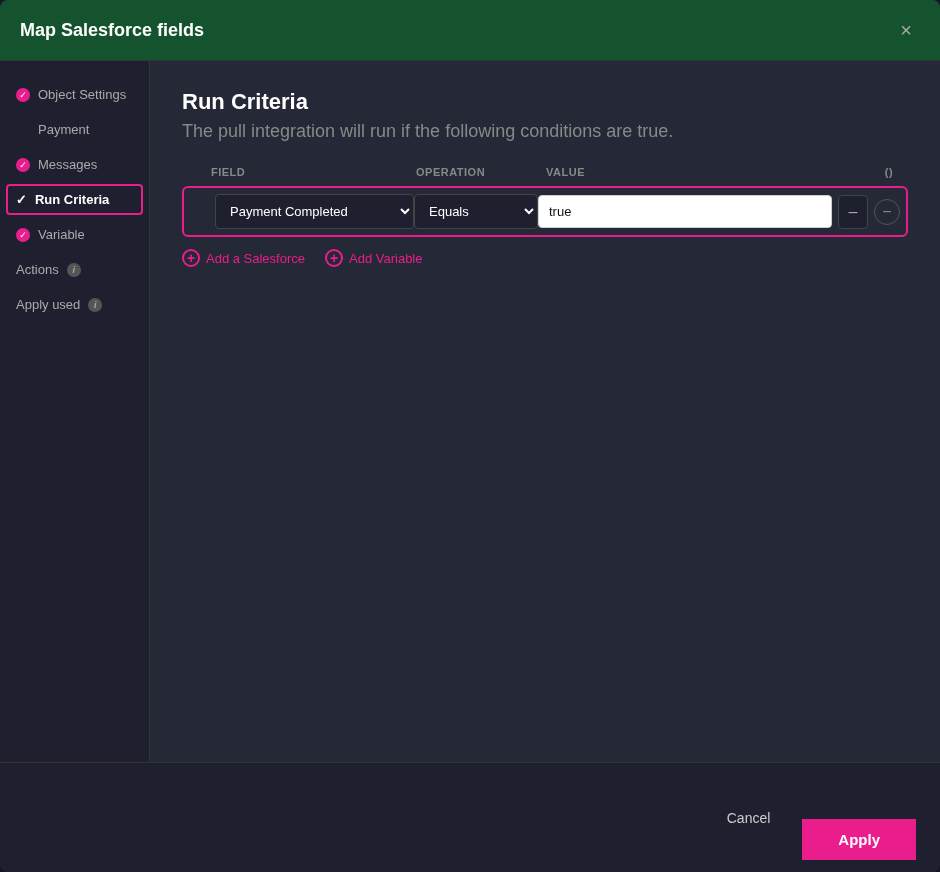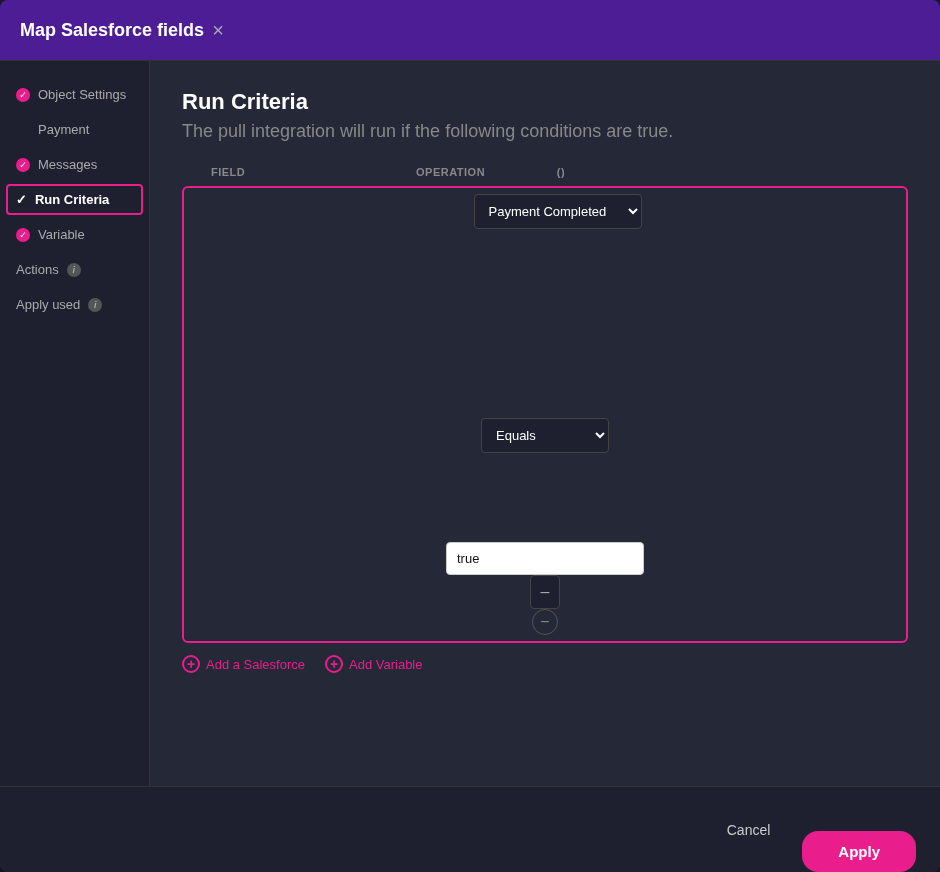--- a/index.html
+++ b/index.html
@@ -16,25 +16,25 @@
       width: 940px;
       height: 872px;
       background: #252836;
       border-radius: 8px;
       display: flex;
       flex-direction: column;
       overflow: hidden;
       box-shadow: 0 20px 60px rgba(0,0,0,0.5);
     }
     .modal-header {
-      background: #4c1d95;
+      background: #14532d;
       padding: 16px 20px;
       display: flex;
       align-items: center;
-      justify-content: flex-start;
+      justify-content: space-between;
       border-bottom: 1px solid #333;
       flex-shrink: 0;
     }
     .modal-title {
       color: #ffffff;
       font-size: 18px;
       font-weight: 600;
     }
     .close-btn {
       background: none;
@@ -139,21 +139,20 @@
     }
     .condition-row {
       display: flex;
       align-items: center;
       gap: 0;
       border: 2px solid #e91e8c;
       border-radius: 6px;
       padding: 6px;
       margin-bottom: 12px;
       background: transparent;
-      flex-direction: column;
     }
     .condition-row .col-field { flex: 0 0 224px; }
     .condition-row .col-operation { flex: 0 0 124px; }
     .condition-row .col-value { flex: 1; border-radius: 10px; }
     select.field-select, select.op-select {
       background: #1e2030;
       color: #ffffff;
       border: 1px solid #444;
       border-radius: 4px;
       padding: 8px 10px;
@@ -226,40 +225,40 @@
       display: flex;
       align-items: center;
       justify-content: center;
       font-size: 14px;
       font-weight: bold;
       line-height: 1;
     }
     .modal-footer {
       background: #1e2030;
       border-top: 1px solid #333;
-      padding: 0 24px;
+      padding: 12px 24px;
       display: flex;
       justify-content: flex-end;
       align-items: center;
       gap: 12px;
       flex-shrink: 0;
     }
     .cancel-btn {
       background: none;
       border: none;
       color: #ccc;
       font-size: 14px;
       cursor: pointer;
       padding: 10px 20px;
     }
     .apply-btn {
       background: #e91e8c;
       color: #fff;
       border: none;
-      border-radius: 16px;
+      border-radius: 0;
       padding: 12px 36px;
       font-size: 15px;
       font-weight: 600;
       cursor: pointer;
       margin-top: 44px;
     }
     .active-sidebar-wrapper {
       position: relative;
       margin: 2px 6px;
     }
@@ -333,20 +332,21 @@
 
     </div>
 
     <div class="main-content">
       <div class="page-title">Run Criteria</div>
       <div class="page-subtitle">The pull integration will run if the following conditions are true.</div>
 
       <div class="table-header">
         <div class="col-field col-header">FIELD</div>
         <div class="col-operation col-header">OPERATION</div>
+        <div class="col-value col-header">VALUE</div>
         <div class="col-paren col-header">()</div>
       </div>
 
       <div class="condition-row">
         <div class="col-field">
           <select class="field-select">
             <option>Payment Completed</option>
             <option>Status</option>
             <option>Amount</option>
             <option>Date</option>

